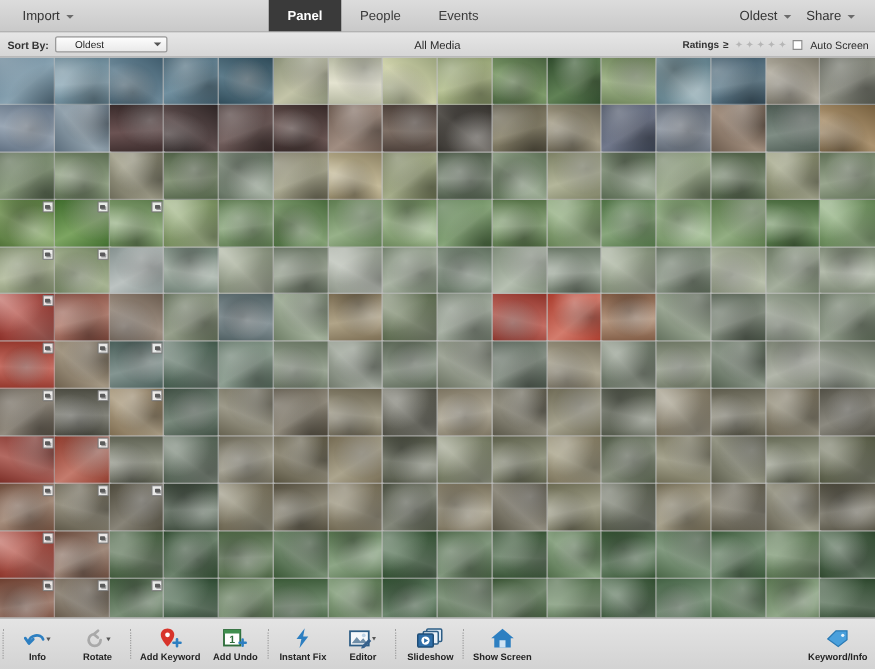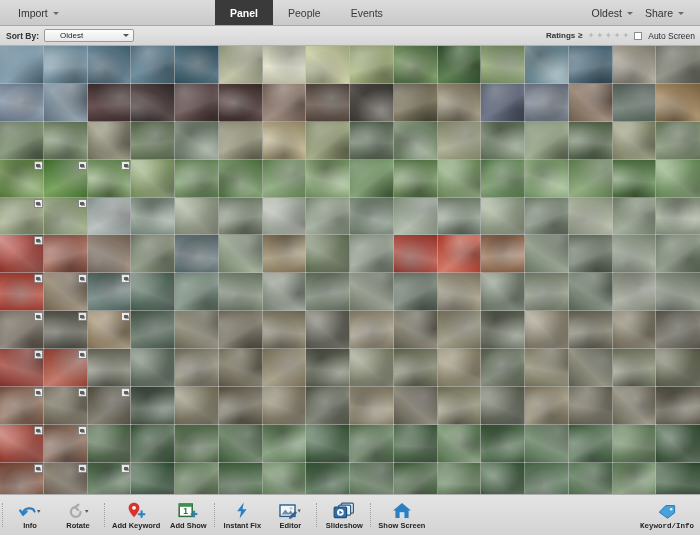--- a/index.html
+++ b/index.html
@@ -114,21 +114,21 @@
     align-items:center;justify-content:center;pointer-events:none;
   }
   .zoomgroup .inner{pointer-events:auto;display:flex;flex-direction:column;align-items:center;}
   .slider{width:105px;height:12px;position:relative;display:flex;align-items:center;}
   .track{position:absolute;left:6px;right:0;height:2px;background:#8e8e8e;border-radius:1px;}
   .knob{
     position:absolute;left:0;width:9px;height:9px;border-radius:50%;
     background:linear-gradient(#fcfcfc,#dcdcdc);border:1px solid #7d7d7d;
   }
   .zoomlabel{font-size:7.5px;color:#242424;margin-top:3px;font-weight:bold;}
-  .right-tool{margin-left:auto;margin-right:2px;font-family:Liberation Mono, monospace;}
+  .right-tool{margin-left:auto;margin-right:2px;}
   svg{display:block;}
 </style>
 </head>
 <body>
 
 <div class="app">
 
   <div class="menubar">
     <div class="mb-left">
       <div class="mb-item">
@@ -163,20 +163,21 @@
 
   <div class="sortbar">
     <div class="sb-left">
       <span class="sb-label">Sort By:</span>
       <div class="select">
         <span>Oldest</span>
         <span class="sel-caret"></span>
       </div>
     </div>
 
+    <div class="sb-center">All Media</div>
 
     <div class="sb-right">
       <span class="ratings-label">Ratings</span>
       <span class="gte">≥</span>
       <span class="stars">
         <span class="star">✦</span>
         <span class="star">✦</span>
         <span class="star">✦</span>
         <span class="star">✦</span>
         <span class="star">✦</span>
@@ -1023,21 +1024,21 @@
 
     <div class="tool">
       <span class="ic">
         <svg width="20" height="17" viewBox="0 0 20 17">
           <rect x="1.2" y="2" width="13" height="12.4" fill="#fff" stroke="#2f6e3c" stroke-width="1.5"></rect>
           <rect x="1.2" y="2" width="13" height="2.8" fill="#3f8f4e"></rect>
           <text x="7.7" y="12.3" font-size="8.4" font-family="'Liberation Sans',sans-serif" fill="#2f6e3c" text-anchor="middle" font-weight="bold">1</text>
           <path d="M16.1 9.6 L16.1 14.6 M13.6 12.1 L18.6 12.1" stroke="#2d7fc1" stroke-width="2" stroke-linecap="round"></path>
         </svg>
       </span>
-      <span class="lb">Add Show</span>
+      <span class="lb">Add Undo</span>
     </div>
 
     <div class="sep"></div>
 
     <div class="tool">
       <span class="ic">
         <svg width="14" height="17" viewBox="0 0 14 17">
           <path d="M8.8 0.6 L2.2 9.2 L6.1 9.2 L4.6 16.4 L11.6 7.2 L7.5 7.2 Z" fill="#2d7fc1"></path>
         </svg>
       </span>

